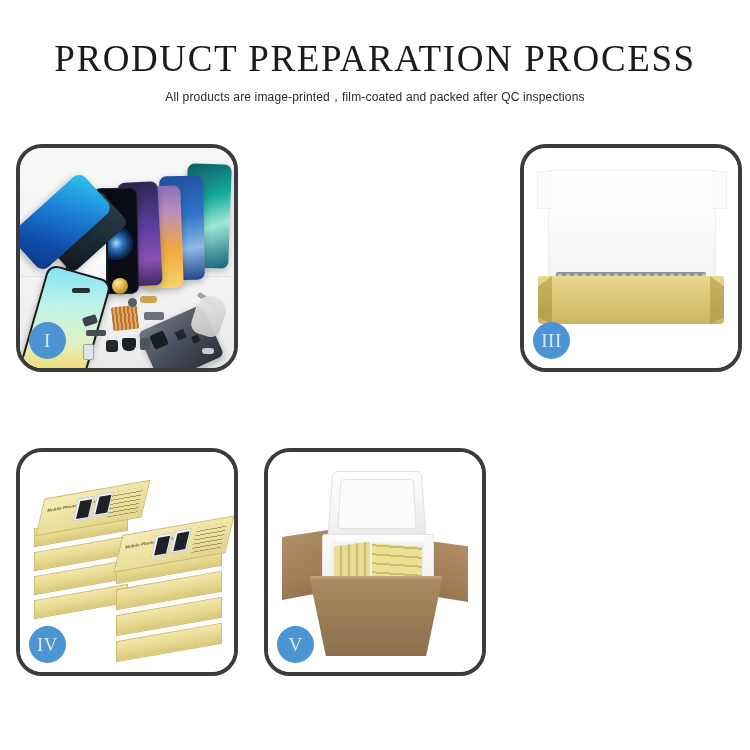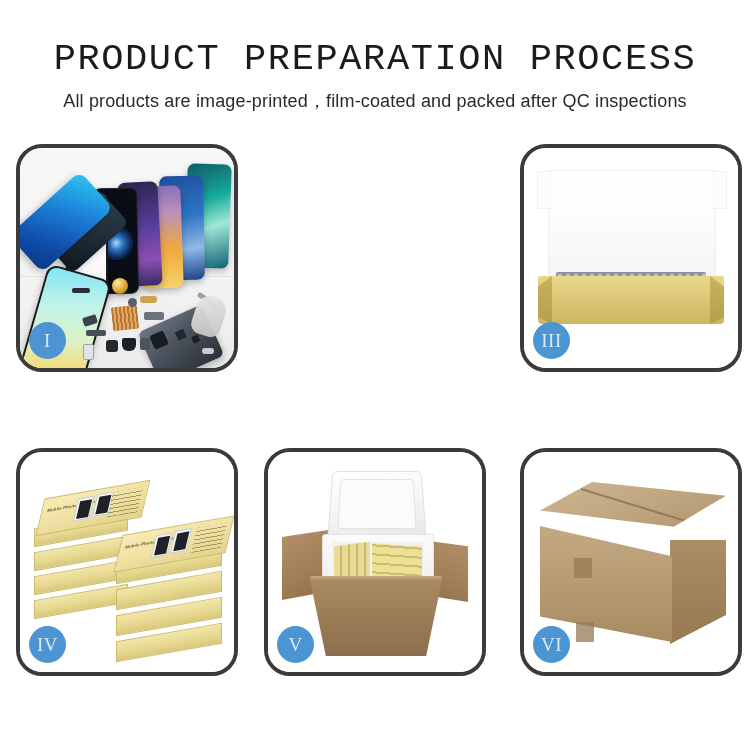--- a/index.html
+++ b/index.html
@@ -14,32 +14,32 @@
     font-family: "Liberation Sans", sans-serif;
     position: relative;
   }
 
   
   #header {
     text-align: center;
     padding-top: 40px;
   }
   #page-title {
-    font-family: Liberation Mono, monospace;
+    font-family: Liberation Serif, serif;
     font-size: 37px;
     font-weight: 400;
     letter-spacing: 1.6px;
     color: #1b1b1b;
     line-height: 1.05;
     margin: 0;
     white-space: nowrap;
   }
   #page-subtitle {
     font-family: "Liberation Sans", sans-serif;
-    font-size: 18px;
+    font-size: 12px;
     font-weight: 400;
     color: #2a2a2a;
     margin: 10px 0 0 0;
     letter-spacing: 0.15px;
     white-space: nowrap;
   }
 
   
   #panel-grid {
     position: absolute;
@@ -611,29 +611,14 @@
       <div class="foam-inner">
         <div class="bundle-left"></div>
         <div class="bundle-right"></div>
       </div>
       <div class="carton-rim"></div>
       <div class="carton-body"></div>
     </div>
     <div class="badge">V</div>
   </div>
 
-  <div class="panel r1 c2">
-    <div class="panel-stage">
-      <div class="p6-bg"></div>
-      <div class="carton6">
-        <div class="c6-top">
-          <div class="c6-top-seam"></div>
-        </div>
-        <div class="c6-right"></div>
-        <div class="c6-left"></div>
-        <div class="c6-tape-top"></div>
-        <div class="c6-tape-bot"></div>
-      </div>
-    </div>
-    <div class="badge">VI</div>
-  </div>
 
 </div>
 
 </body></html>

